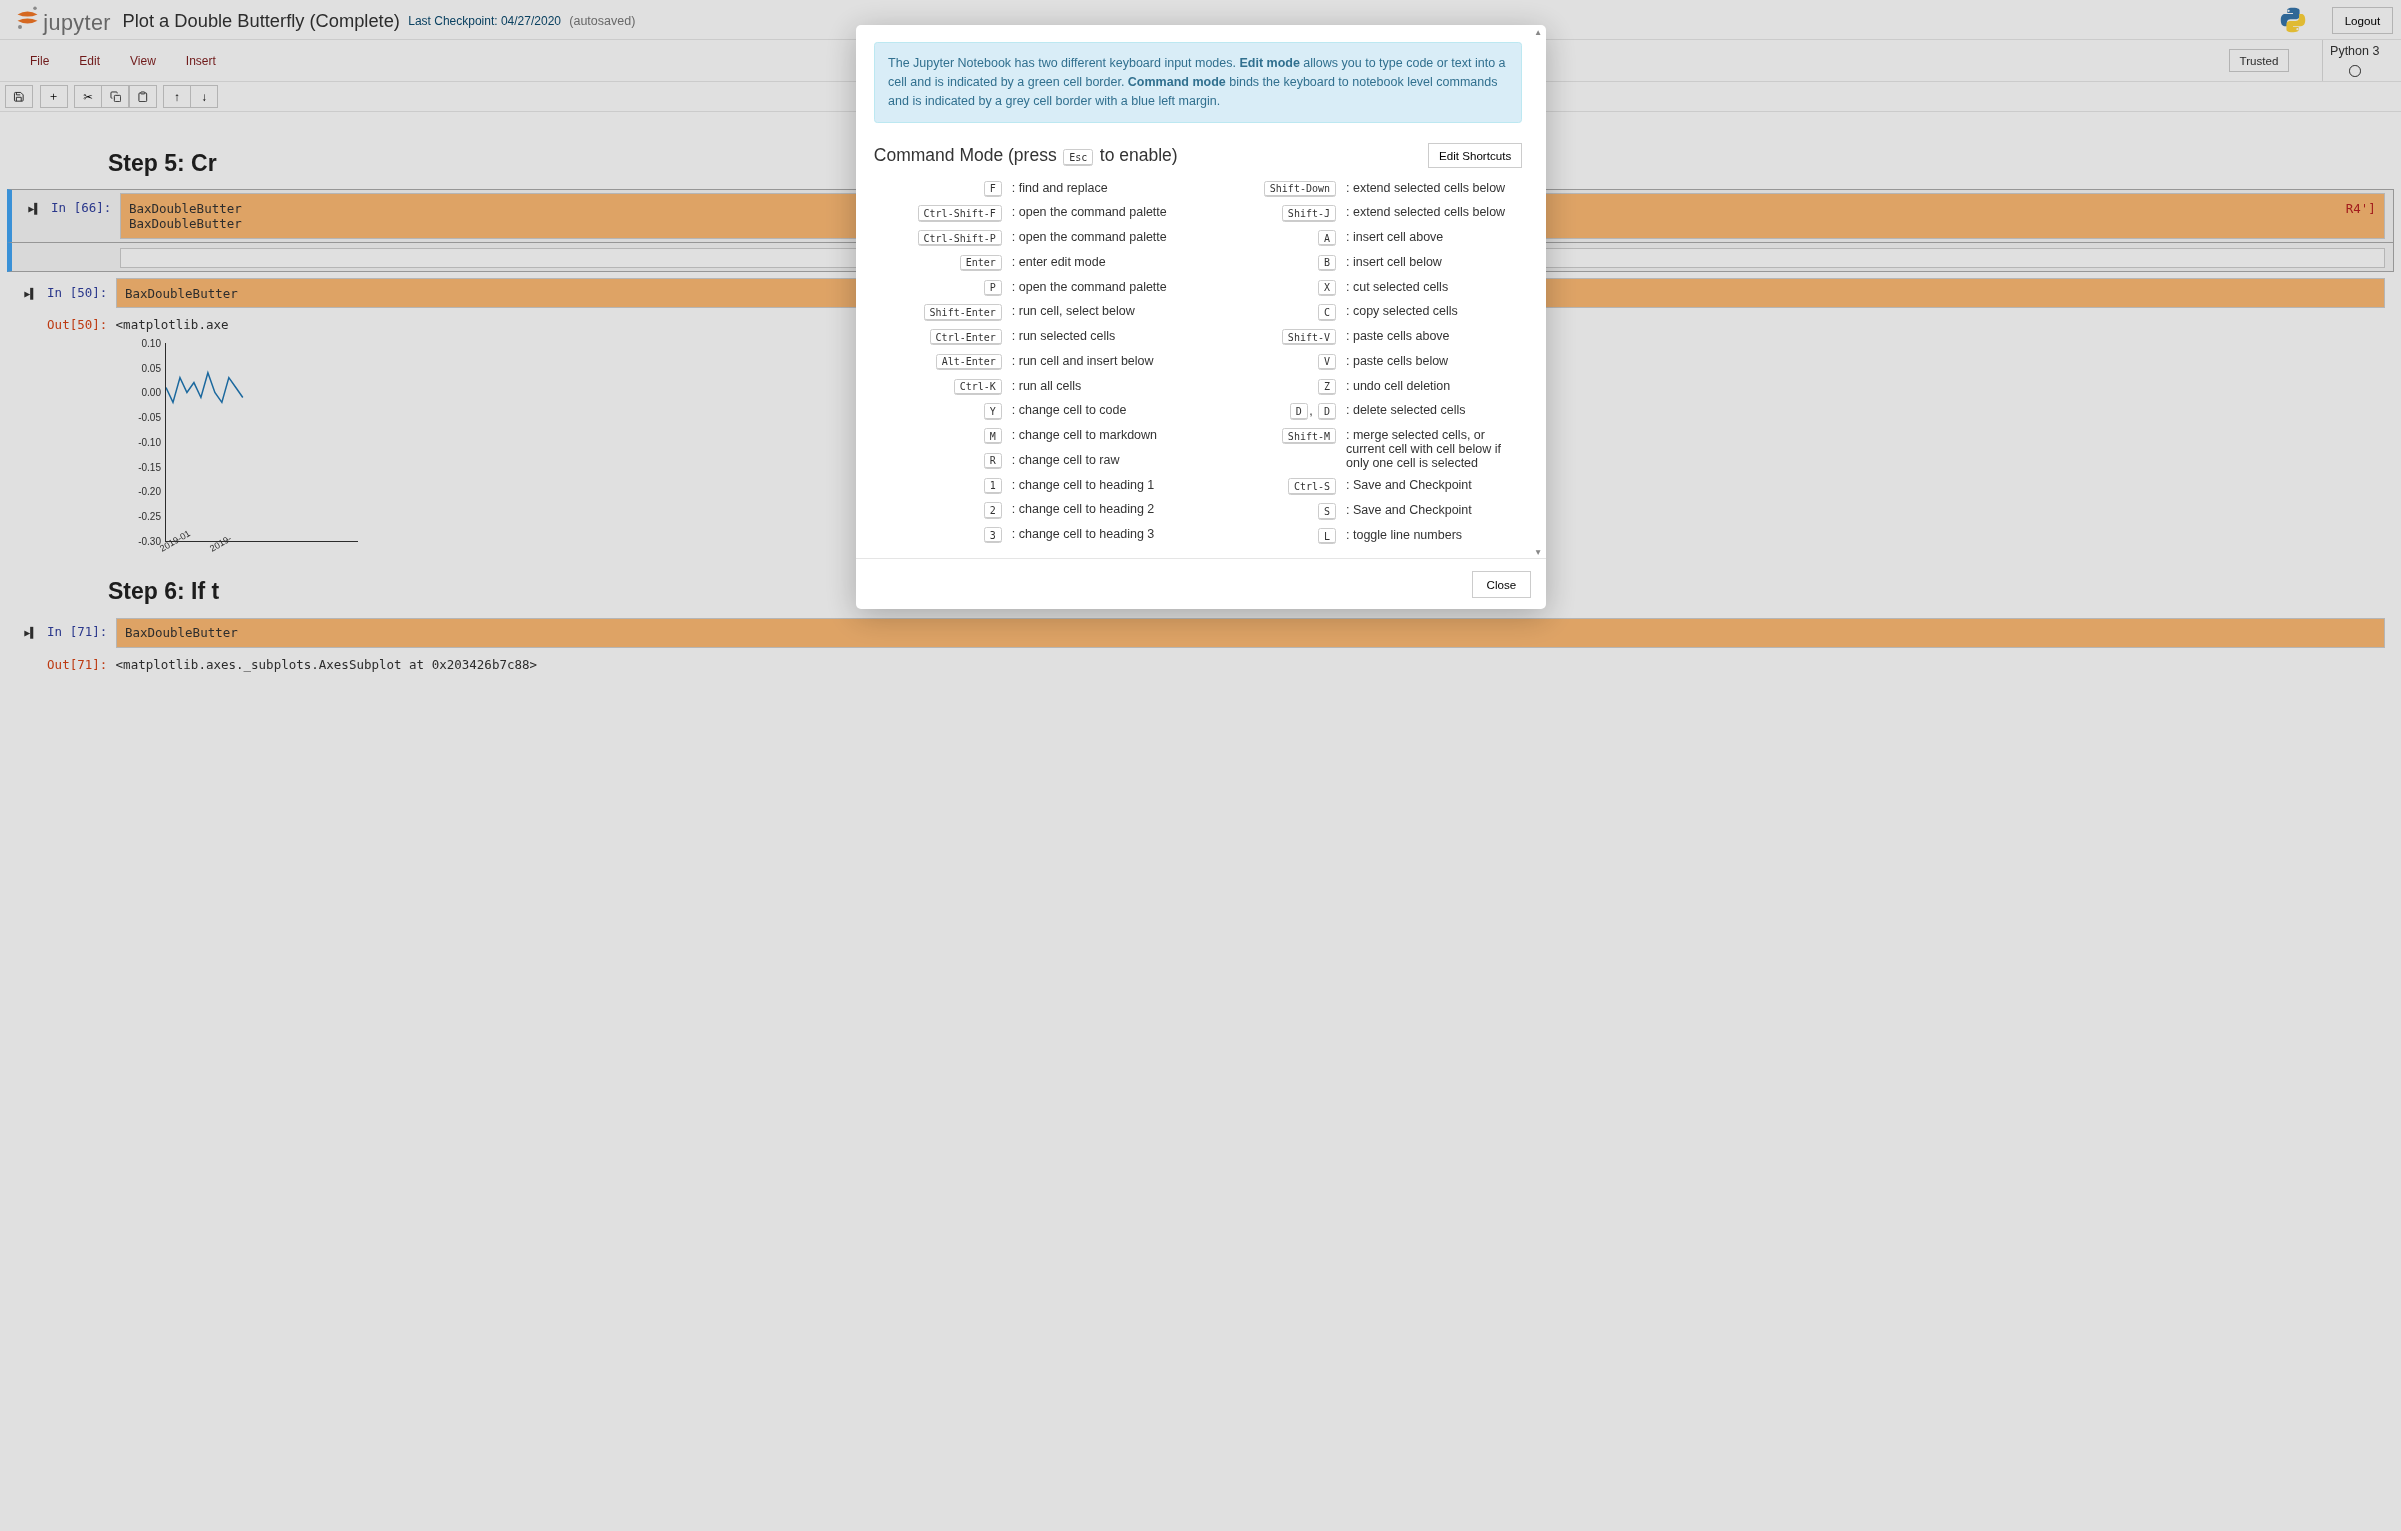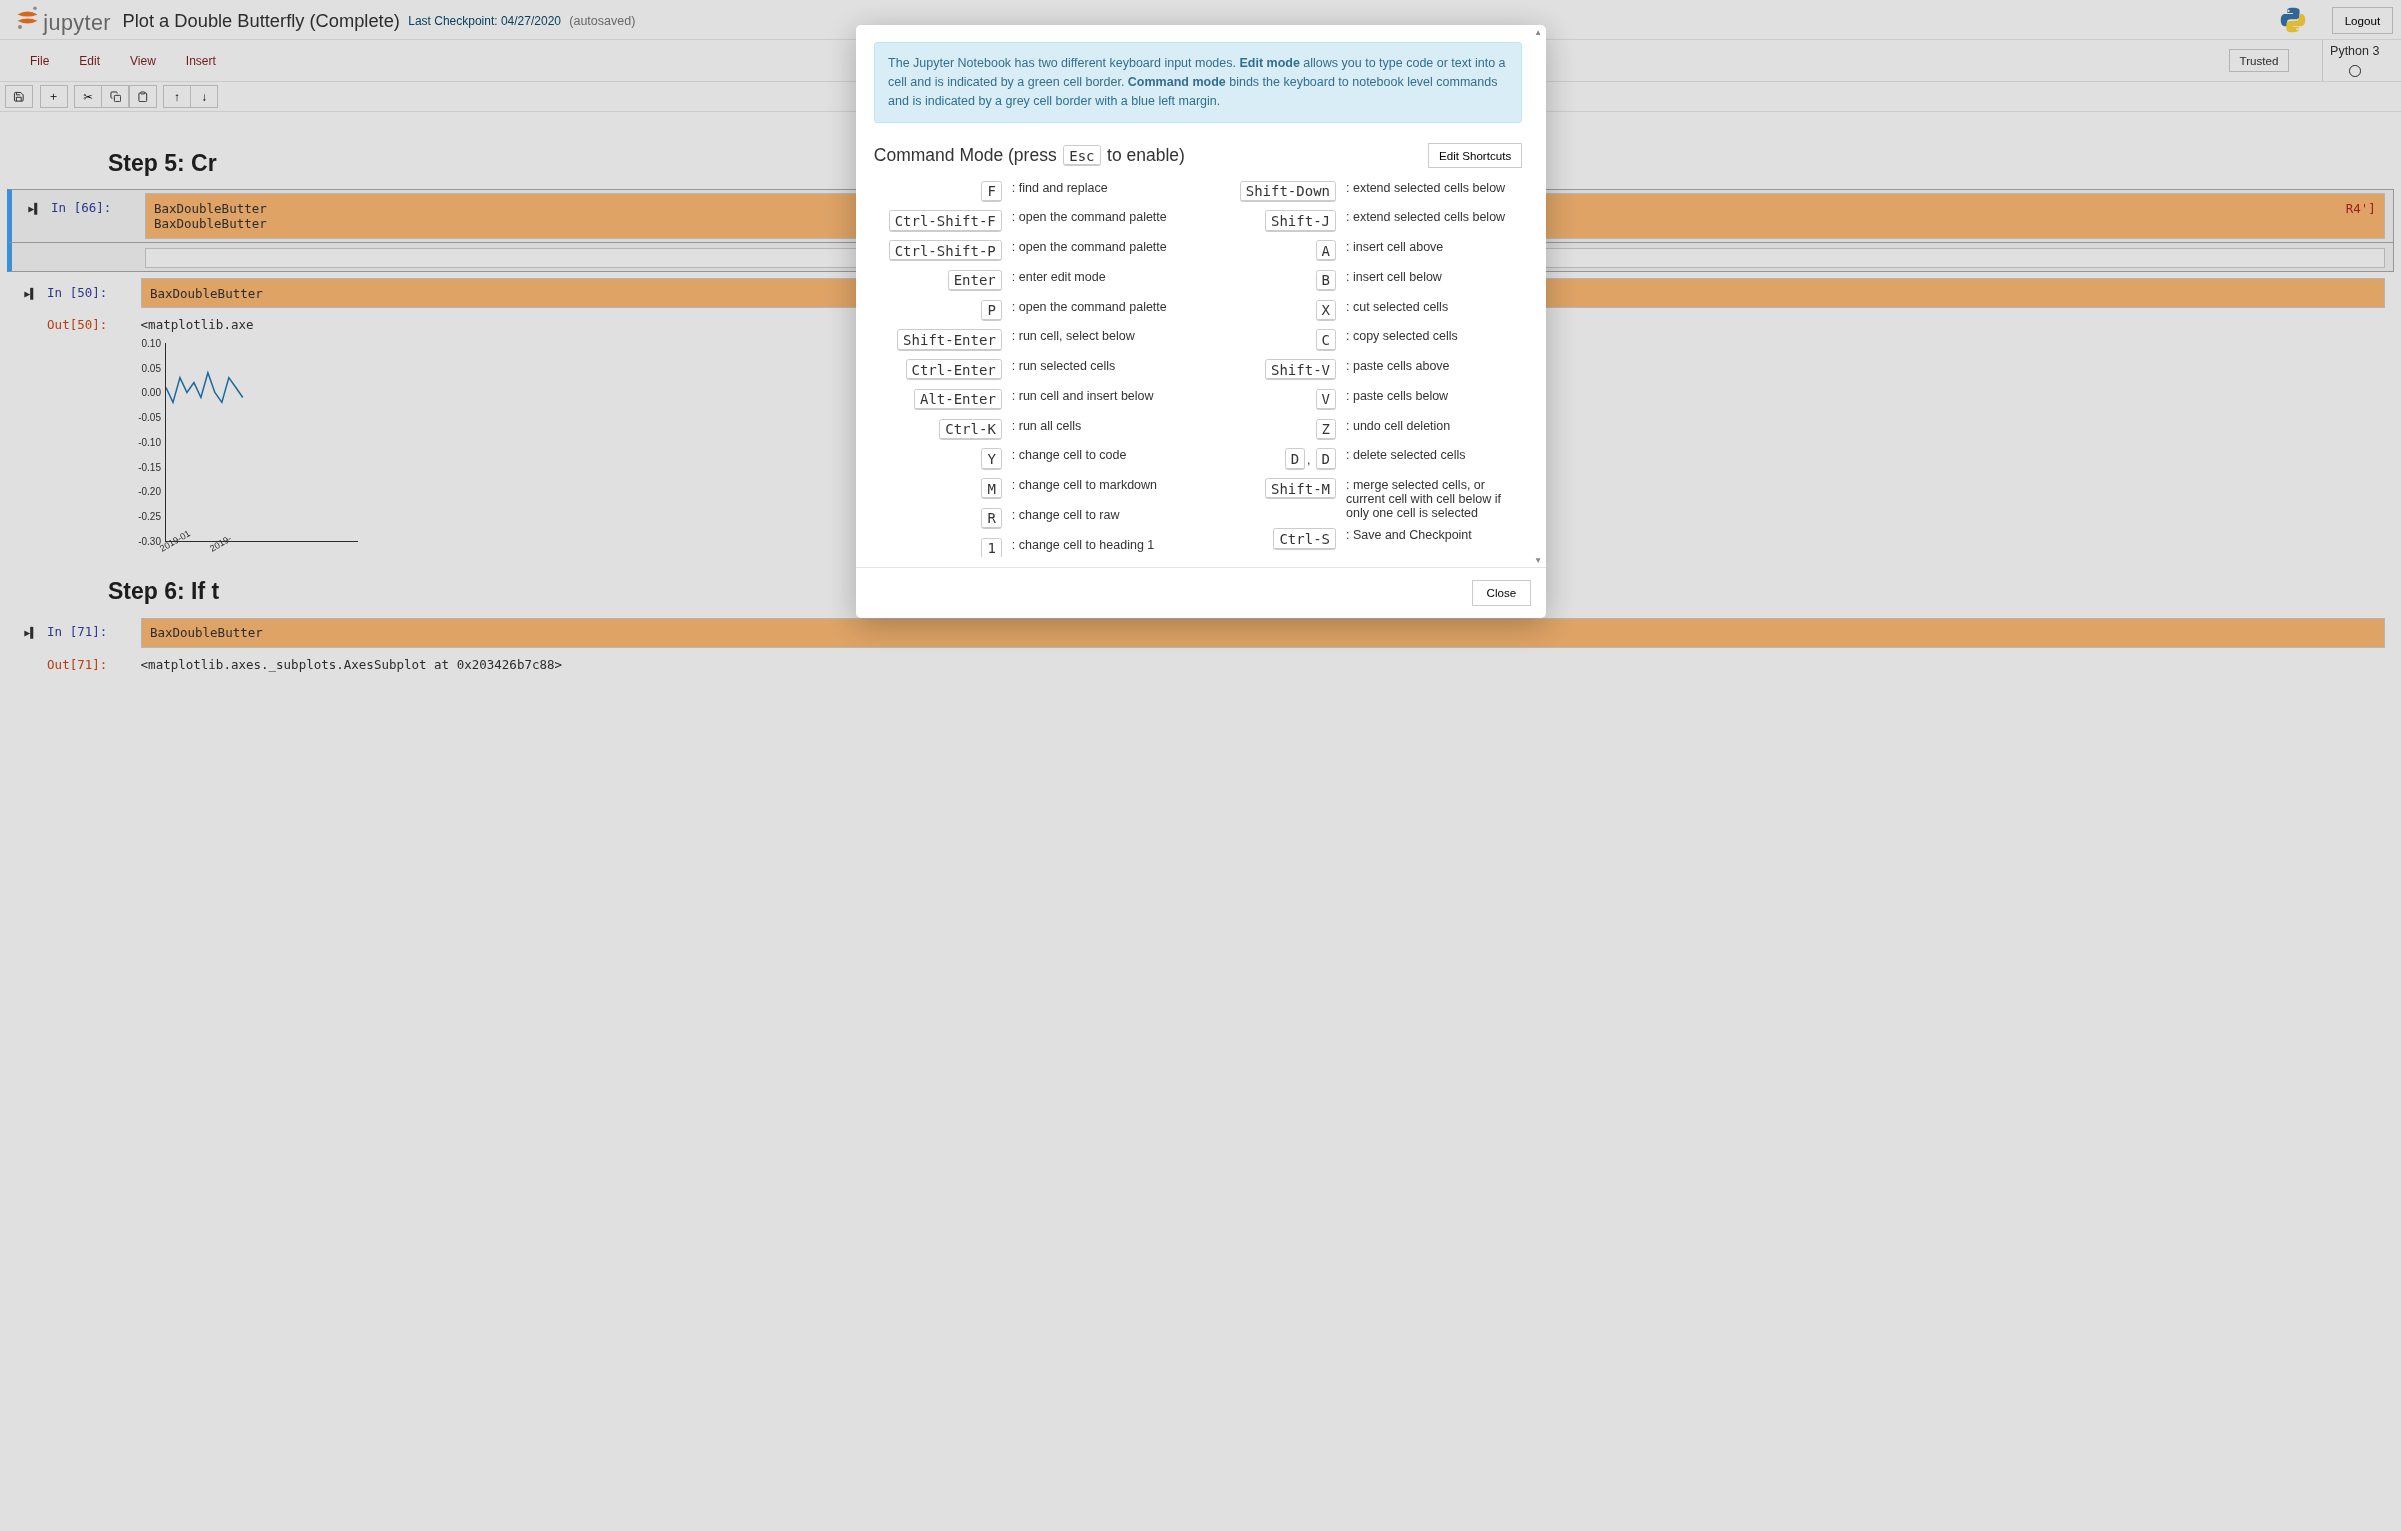--- a/index.html
+++ b/index.html
@@ -58,21 +58,20 @@
     }
     .tb-btn:first-child { margin-left: 0; }
     
     .notebook { padding: 15px 0; }
     .cell-wrap { padding: 0 6.6px; margin: 5px 0; }
     .md-heading { font-size: 23px; font-weight: 700; color: #222; margin: 23px 0 11.6px 108px; }
     .code-cell {
       display: flex;
       align-items: flex-start;
       border: 0.8px solid transparent;
-      gap: 25px;
     }
     .code-cell.selected { border: 0.8px solid #ababab; border-left: 5px solid #42A5F5; background: #f7f7f7; padding: 3.3px 0;}
     .prompt-area { width: 108px; text-align: right; padding: 6.6px 8.3px 0 0; font-family: monospace; font-size: 12.5px; }
     .prompt-in { color: #303F9F; }
     .prompt-out { color: #D84315; }
     .run-arrow { color: #333; margin-right: 3.3px; font-size: 10px; }
     .input-box {
       flex: 1;
       border: 0.8px solid #cfcfcf;
       background: #fdba74;
@@ -152,21 +151,21 @@
       margin: 20px 0 8.3px;
     }
     .cmd-mode-title { font-size: 17.5px; font-weight: 400; color: #333; }
     .kbd {
       display: inline-block;
       border: 0.8px solid #ccc;
       border-radius: 2.5px;
       background: #fff;
       color: #333;
       font-family: monospace;
-      font-size: 14px;
+      font-size: 10px;
       padding: 1.7px 5px;
       box-shadow: inset 0 -0.8px 0 #bbb;
       margin: 0 1.7px;
     }
     .edit-shortcuts-btn {
       margin-left: auto;
       border: 0.8px solid #ccc;
       background: #fff;
       padding: 5px 10px;
       font-size: 11.6px;

